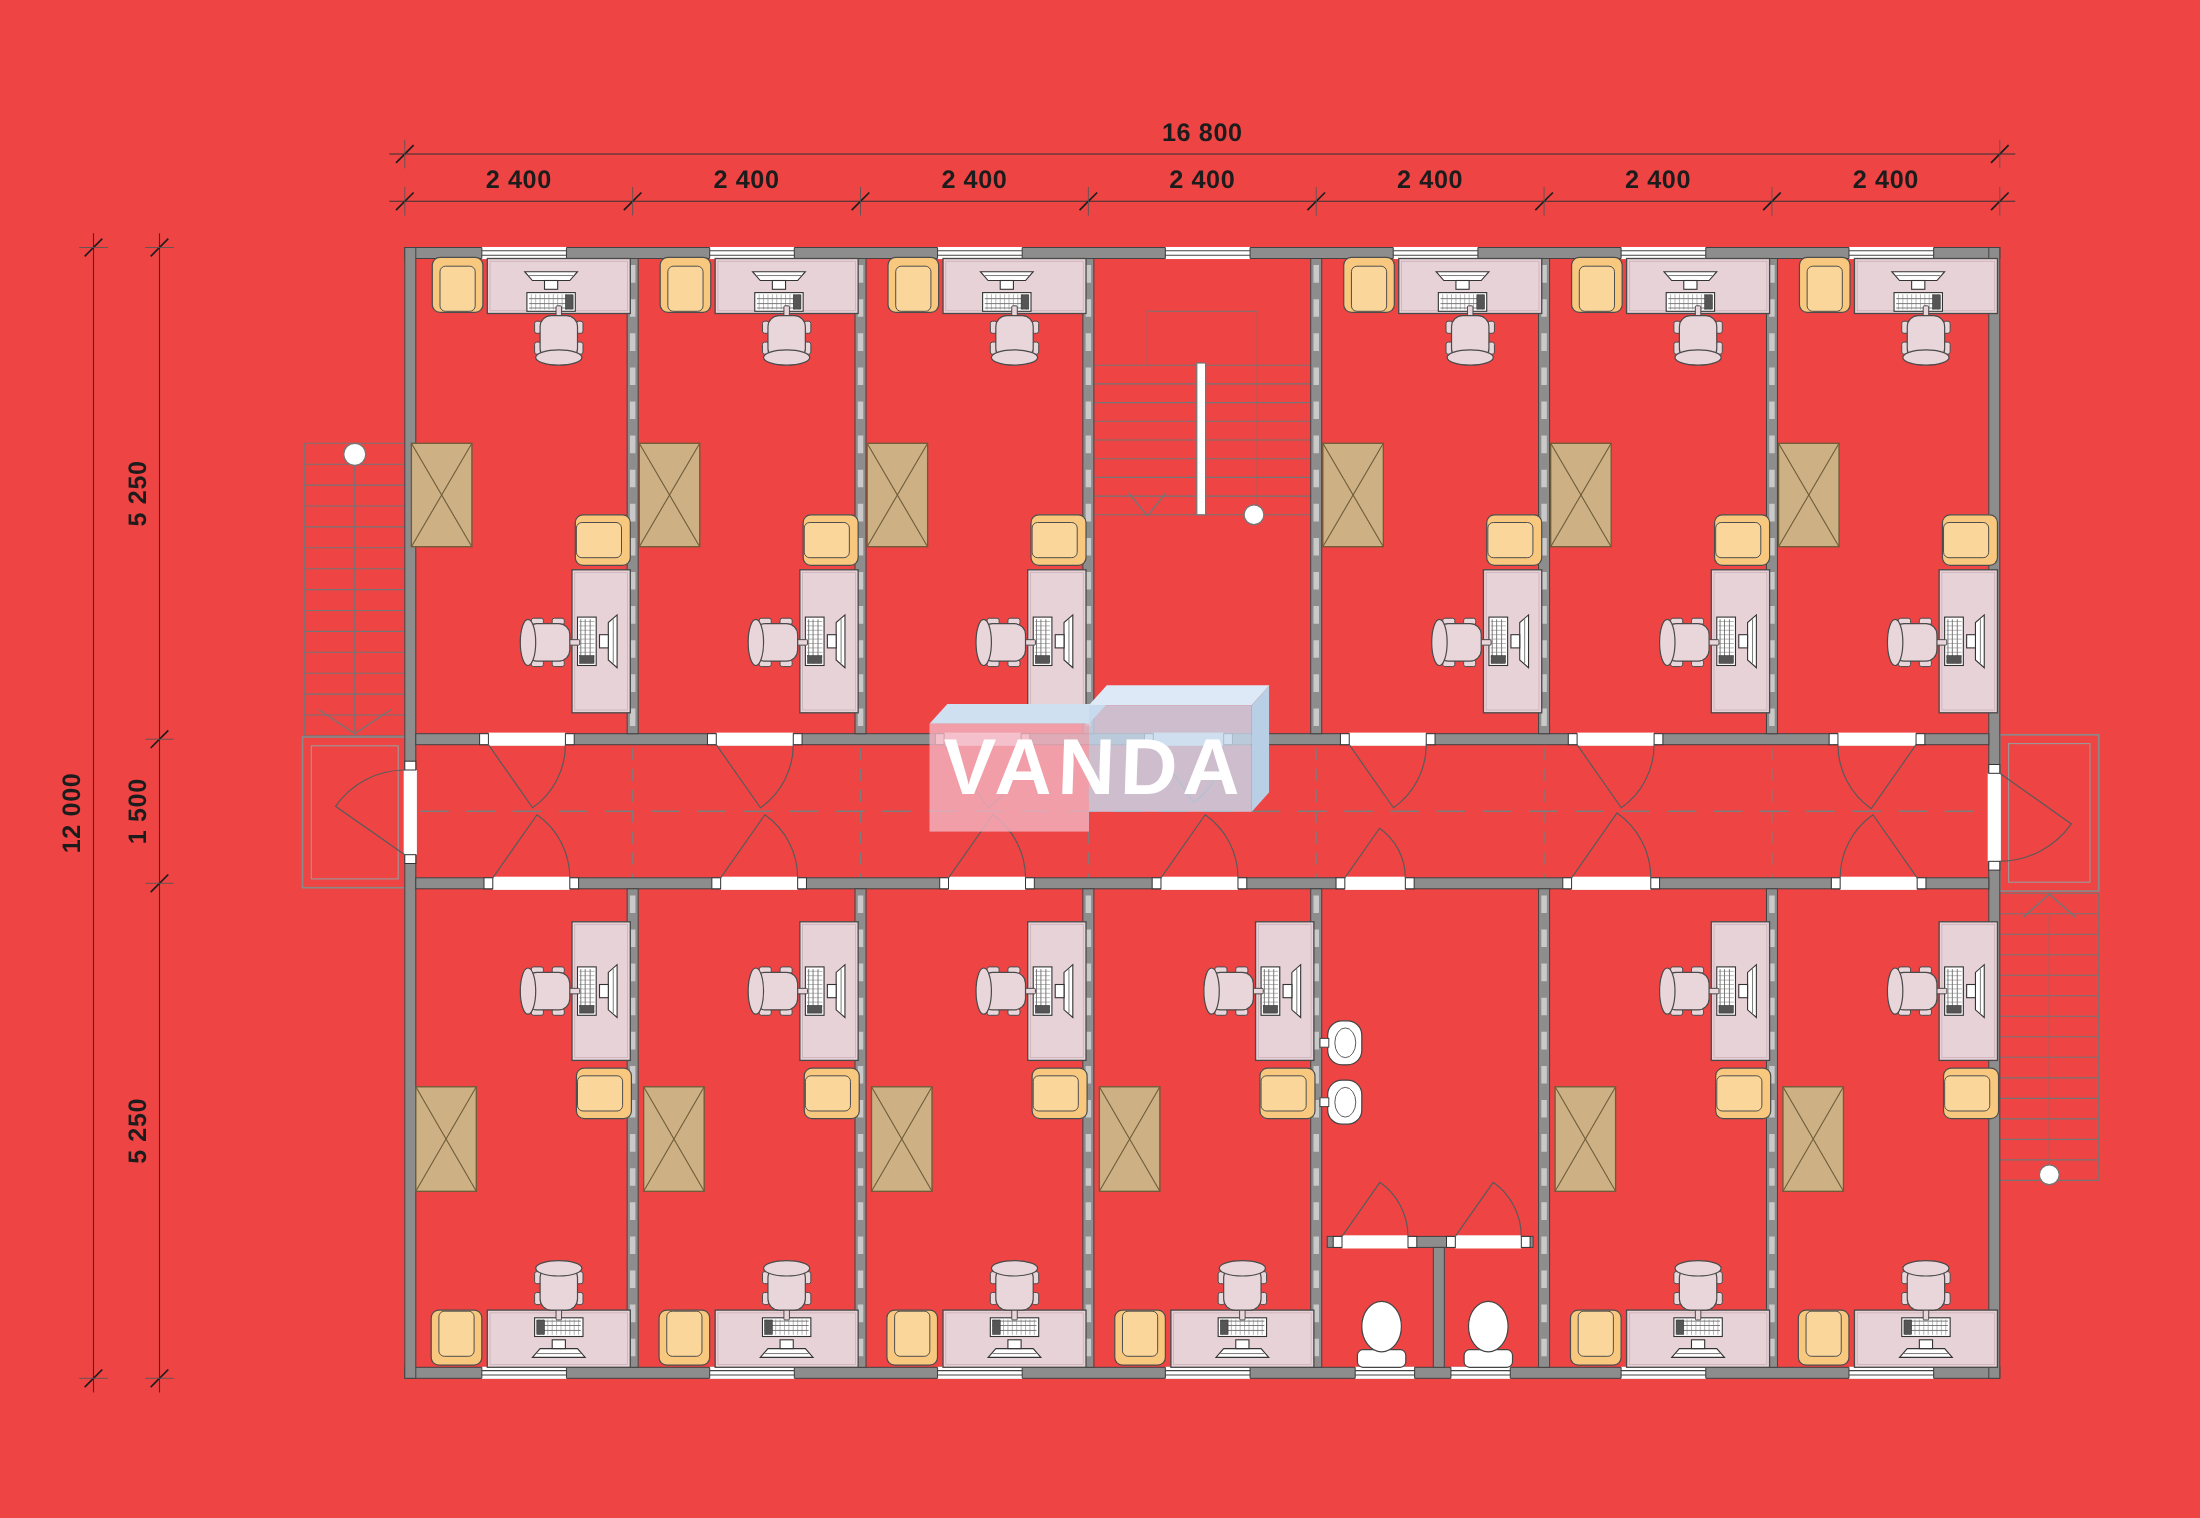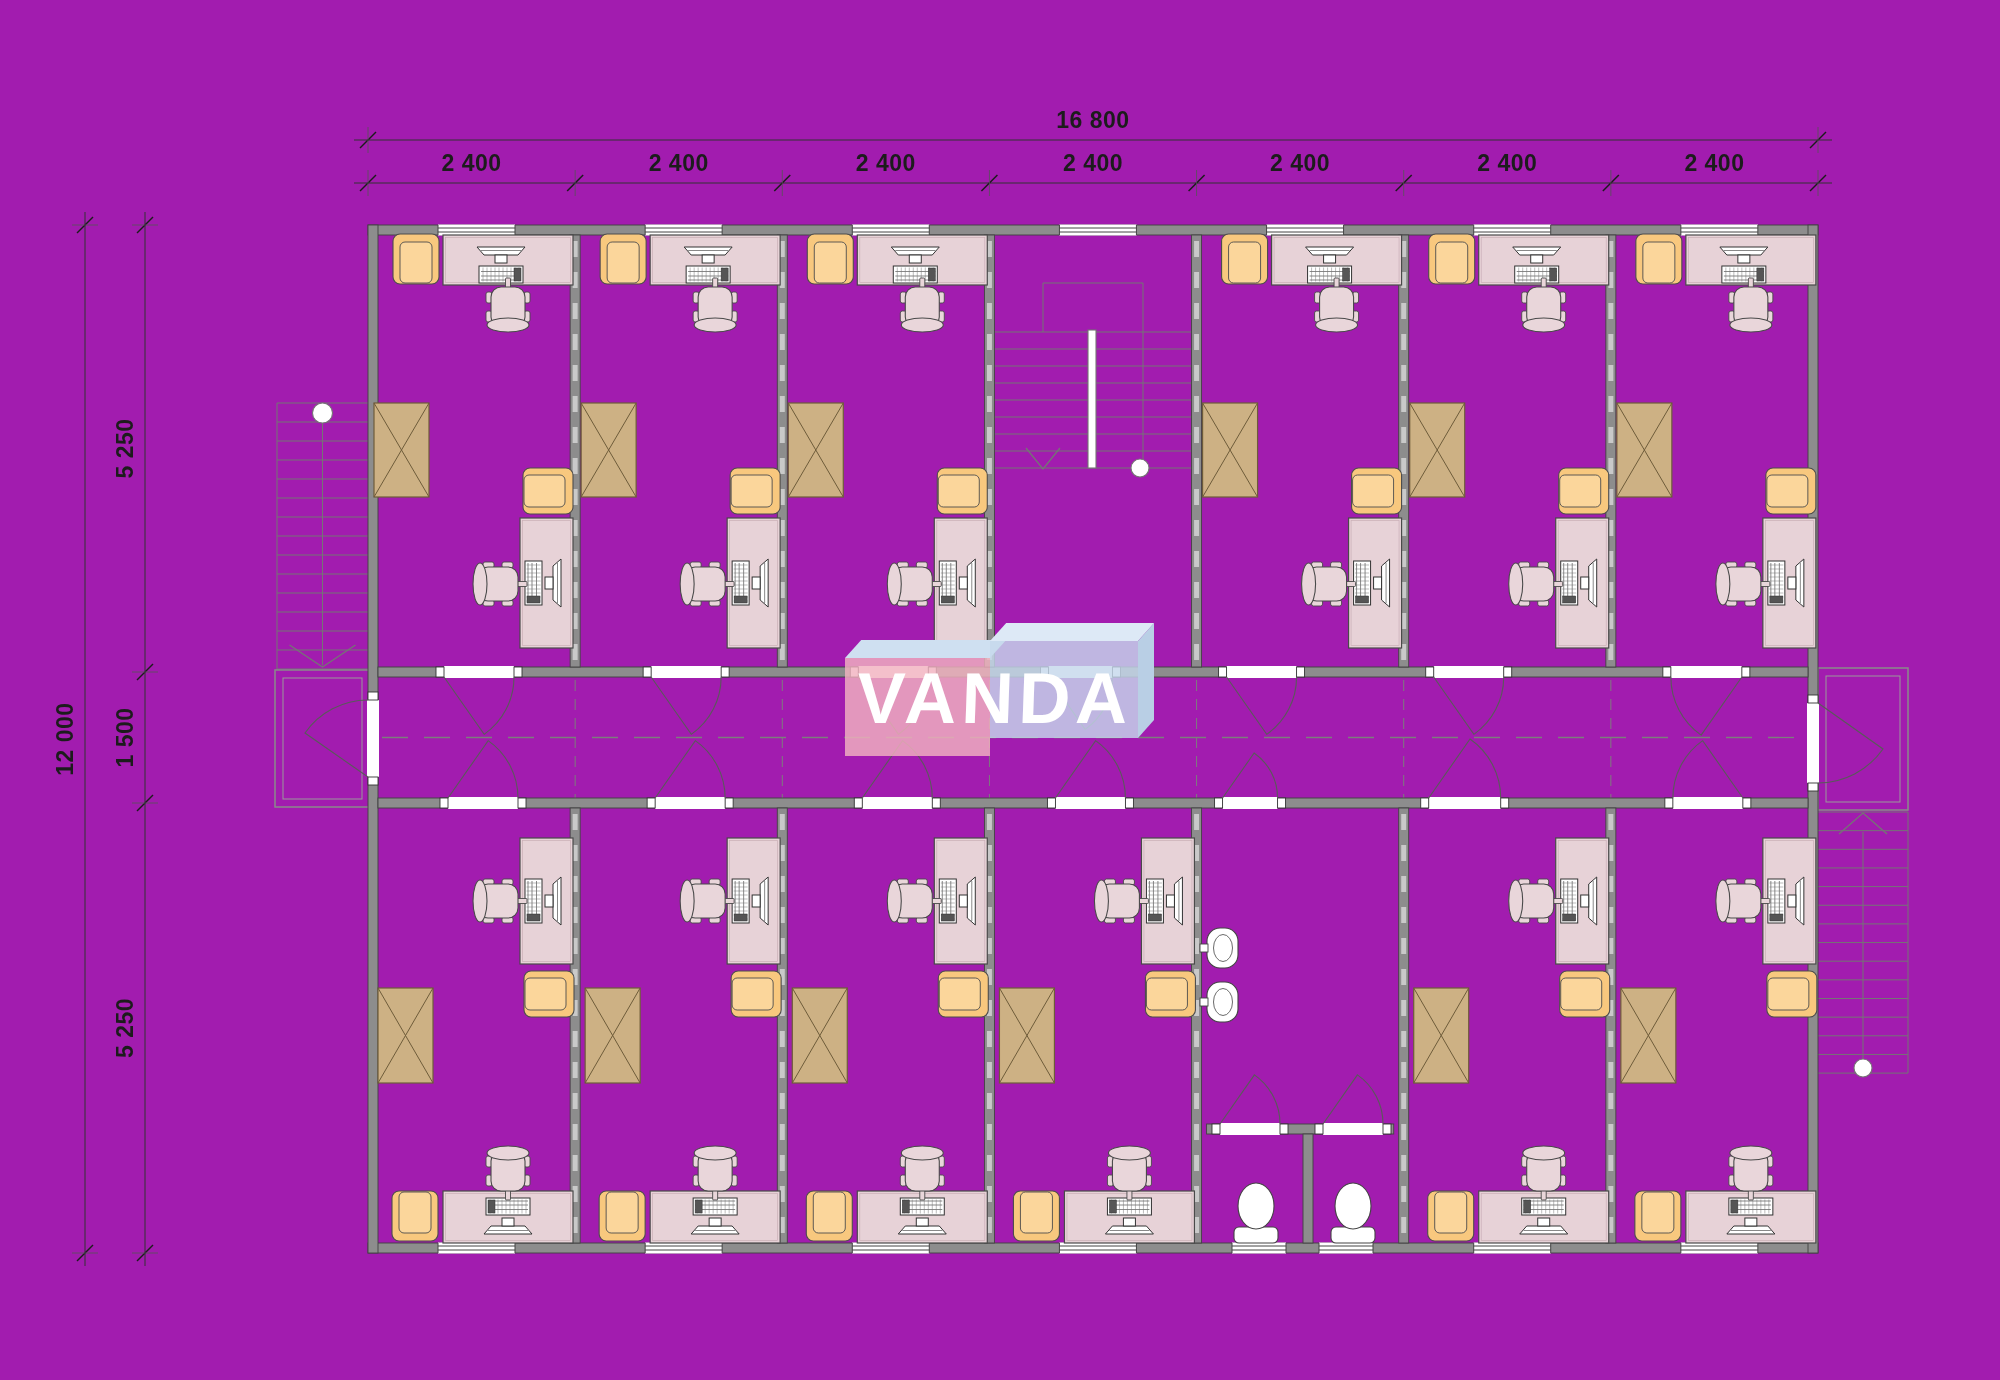--- a/index.html
+++ b/index.html
@@ -1,16 +1,16 @@
 <!DOCTYPE html>
 <html><head>
 <meta charset="utf-8">
 <style>
   html,body{margin:0;padding:0;background:#fff;}
-  #stage{position:relative;width:2000px;height:1380px;background:#a21caf;overflow:hidden;
+  #stage{position:relative;width:2000px;height:1380px;background:#ef4444;overflow:hidden;
          font-family:"Liberation Sans",sans-serif;}
   #plan-svg{position:absolute;left:0;top:0;}
   
   #watermark{position:absolute;left:843px;top:618px;width:330px;height:150px;pointer-events:none;}
   .wm-face{position:absolute;}
   .wm-top-left{left:2px;top:22px;width:145px;height:18px;transform:skewX(-42deg);transform-origin:0 100%;}
   .wm-front-left{left:2px;top:40px;width:145px;height:98px;}
   .wm-top-right{left:147px;top:5px;width:148px;height:18px;transform:skewX(-42deg);transform-origin:0 100%;}
   .wm-front-right{left:147px;top:23px;width:148px;height:97px;}
   .wm-side-right{left:295px;top:5px;width:16px;height:115px;

